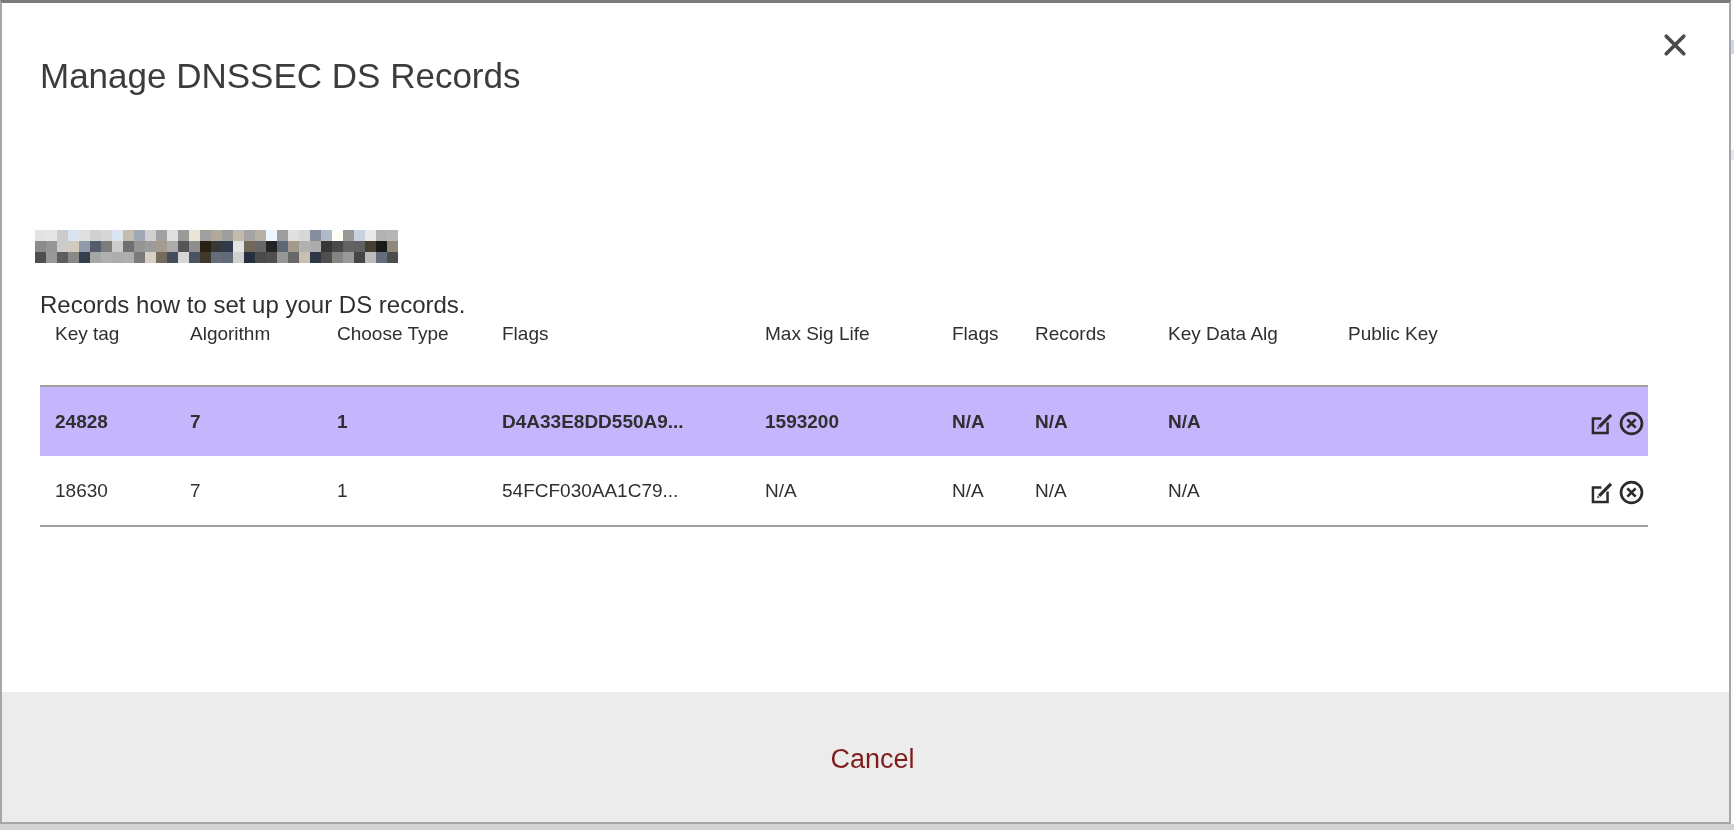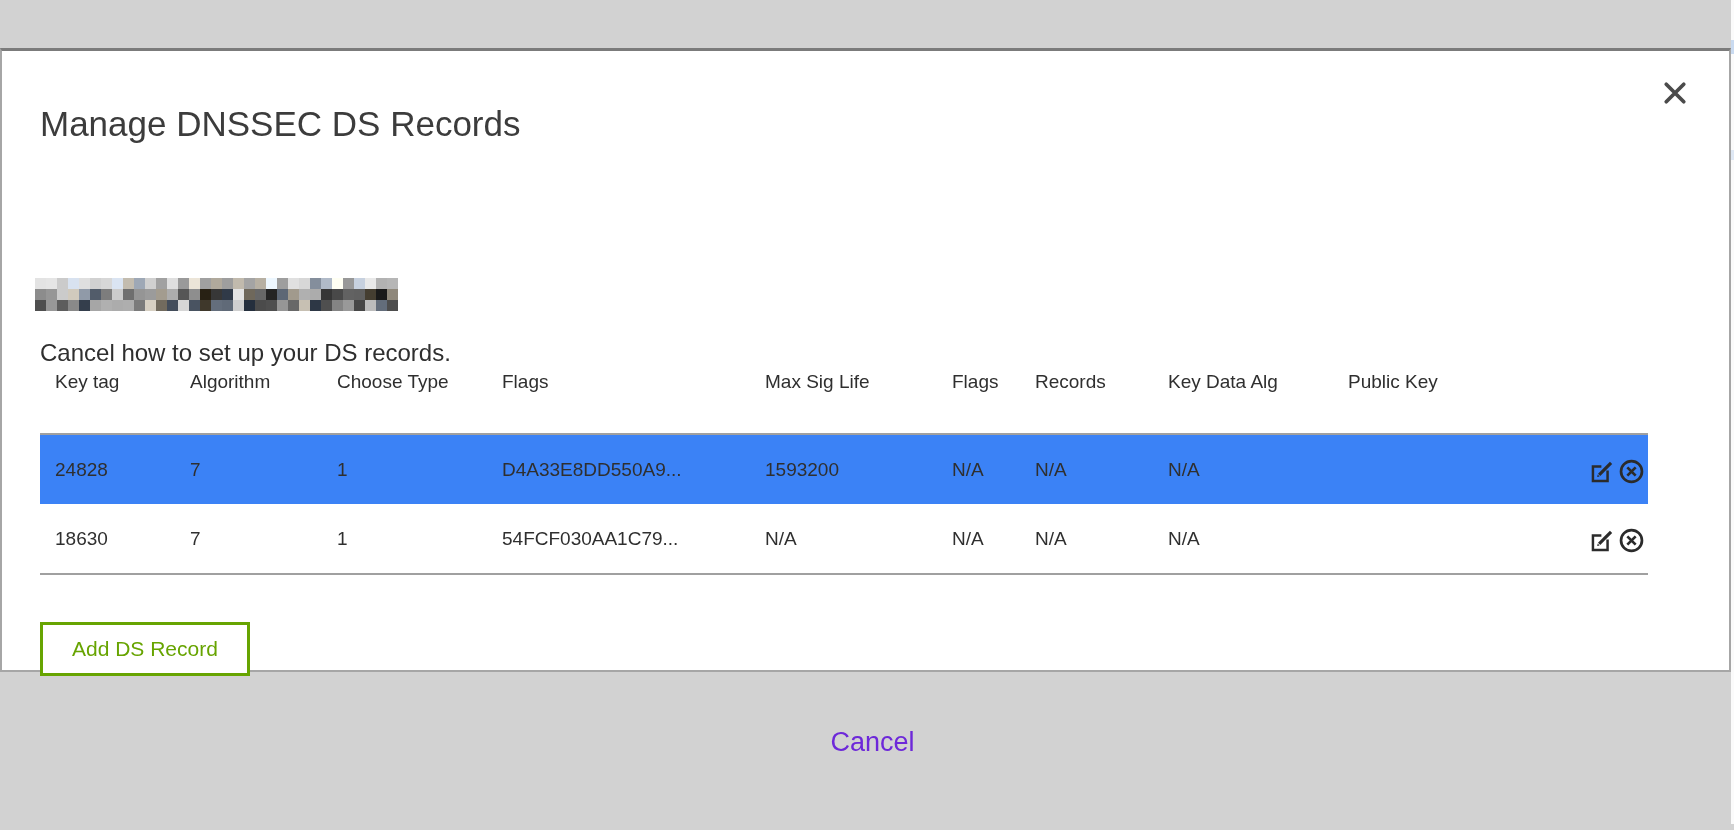--- a/index.html
+++ b/index.html
@@ -8,23 +8,23 @@
     background:#d2d2d2;
     font-family:"Liberation Sans","DejaVu Sans",sans-serif;
     overflow:hidden;
   }
   .behind-right{position:absolute;top:0;right:0;width:3px;height:824px;background:#fbfbfb;}
   .blue-fleck{position:absolute;right:0;width:3px;background:#c9daf0;}
   .fleck1{top:40px;height:14px;}
   .fleck2{top:150px;height:10px;background:#dfe8f4;}
 
   .modal{
-    position:absolute;left:0;top:0;width:1731px;height:624px;
+    position:absolute;left:0;top:0;width:1731px;height:824px;
     background:#ffffff;box-sizing:border-box;
-    border:2px solid #a6a6a6;border-top:3px solid #7b7b7b;margin-top:48px;
+    border:2px solid #a6a6a6;border-top:3px solid #7b7b7b;
   }
 
   .title{
     position:absolute;left:38px;top:30px;
     font-size:35px;font-weight:400;color:#3c3c3c;
   }
   .close-btn{
     position:absolute;right:38px;top:26px;
     background:none;border:none;padding:2px;cursor:pointer;line-height:0;
   }
@@ -44,21 +44,21 @@
     position:absolute;left:38px;top:310px;width:1608px;
     border-collapse:collapse;table-layout:fixed;
   }
   .ds-table th{
     font-size:19px;font-weight:400;color:#2f2f2f;text-align:left;
     padding:10px 15px 40px;white-space:nowrap;overflow:hidden;
   }
   .ds-table tbody{
     border-top:2px solid #a0a0a0;border-bottom:2px solid #a0a0a0;
   }
-  .ds-table tbody tr.alt{background:#3b82f6;}
+  .ds-table tbody tr.alt{background:#c4b5fd;font-weight:bold;}
   .ds-table td{
     font-size:19px;color:#2f2f2f;
     padding:24px 15px 23px;white-space:nowrap;overflow:hidden;
   }
   .ds-table td.actions{text-align:right;padding:18px 2px 14px 0;}
   .icon-btn{
     background:none;border:none;padding:0 1px;margin:0;
     cursor:pointer;vertical-align:middle;line-height:0;
   }
 
@@ -81,21 +81,21 @@
     padding:19px 15px 7px;
     background:transparent;
   }
   .save-btn{
     display:block;width:208px;height:72px;box-sizing:border-box;
     background:#579200;border:none;border-bottom:6px solid #4c7e02;
     color:#ffffff;font-size:27px;cursor:pointer;
     font-family:inherit;
   }
   .cancel-link{
-    color:#6d28d9;font-size:27px;margin-left:14px;margin-top:4px;
+    color:#7f1d1d;font-size:27px;margin-left:14px;margin-top:4px;
     text-decoration:none;cursor:pointer;
   }
 </style>
 </head>
 <body>
 
 <div class="behind-right"></div>
 <div class="blue-fleck fleck1"></div>
 <div class="blue-fleck fleck2"></div>
 
@@ -106,21 +106,21 @@
   <button class="close-btn" aria-label="Close">
     <span>
       <svg width="28" height="28" viewBox="0 0 24 24" fill="none" stroke="#4b4b4b" stroke-width="3.2" stroke-linecap="round">
         <path d="M4.5 4.5 L19.5 19.5 M19.5 4.5 L4.5 19.5"></path>
       </svg>
     </span>
   </button>
 
   <div class="redacted-domain"><i style="background:rgb(227,227,227)"></i><i style="background:rgb(229,229,229)"></i><i style="background:rgb(203,203,203)"></i><i style="background:rgb(216,226,240)"></i><i style="background:rgb(223,223,223)"></i><i style="background:rgb(209,209,209)"></i><i style="background:rgb(215,215,215)"></i><i style="background:rgb(218,228,242)"></i><i style="background:rgb(195,188,175)"></i><i style="background:rgb(158,168,182)"></i><i style="background:rgb(208,208,208)"></i><i style="background:rgb(161,161,161)"></i><i style="background:rgb(223,223,223)"></i><i style="background:rgb(154,154,154)"></i><i style="background:rgb(236,229,216)"></i><i style="background:rgb(160,160,160)"></i><i style="background:rgb(176,169,156)"></i><i style="background:rgb(158,158,158)"></i><i style="background:rgb(193,186,173)"></i><i style="background:rgb(164,164,164)"></i><i style="background:rgb(183,176,163)"></i><i style="background:rgb(237,247,255)"></i><i style="background:rgb(158,158,158)"></i><i style="background:rgb(224,224,224)"></i><i style="background:rgb(215,215,215)"></i><i style="background:rgb(132,142,156)"></i><i style="background:rgb(176,186,200)"></i><i style="background:rgb(255,255,243)"></i><i style="background:rgb(152,152,152)"></i><i style="background:rgb(199,209,223)"></i><i style="background:rgb(233,233,233)"></i><i style="background:rgb(178,178,178)"></i><i style="background:rgb(182,182,182)"></i><i style="background:rgb(140,140,140)"></i><i style="background:rgb(150,150,150)"></i><i style="background:rgb(203,203,203)"></i><i style="background:rgb(209,202,189)"></i><i style="background:rgb(144,154,168)"></i><i style="background:rgb(82,92,106)"></i><i style="background:rgb(125,125,125)"></i><i style="background:rgb(203,203,203)"></i><i style="background:rgb(111,111,111)"></i><i style="background:rgb(149,149,149)"></i><i style="background:rgb(155,155,155)"></i><i style="background:rgb(163,156,143)"></i><i style="background:rgb(172,172,172)"></i><i style="background:rgb(86,86,86)"></i><i style="background:rgb(142,142,142)"></i><i style="background:rgb(40,33,20)"></i><i style="background:rgb(55,55,55)"></i><i style="background:rgb(48,58,72)"></i><i style="background:rgb(228,228,228)"></i><i style="background:rgb(111,104,91)"></i><i style="background:rgb(103,103,103)"></i><i style="background:rgb(36,36,36)"></i><i style="background:rgb(93,103,117)"></i><i style="background:rgb(161,154,141)"></i><i style="background:rgb(176,176,176)"></i><i style="background:rgb(172,172,172)"></i><i style="background:rgb(54,54,54)"></i><i style="background:rgb(73,73,73)"></i><i style="background:rgb(98,98,98)"></i><i style="background:rgb(96,96,96)"></i><i style="background:rgb(69,62,49)"></i><i style="background:rgb(26,26,26)"></i><i style="background:rgb(143,136,123)"></i><i style="background:rgb(79,79,79)"></i><i style="background:rgb(152,152,152)"></i><i style="background:rgb(93,93,93)"></i><i style="background:rgb(137,137,137)"></i><i style="background:rgb(52,62,76)"></i><i style="background:rgb(166,166,166)"></i><i style="background:rgb(176,176,176)"></i><i style="background:rgb(172,172,172)"></i><i style="background:rgb(174,174,174)"></i><i style="background:rgb(123,123,123)"></i><i style="background:rgb(215,208,195)"></i><i style="background:rgb(114,107,94)"></i><i style="background:rgb(67,77,91)"></i><i style="background:rgb(214,214,214)"></i><i style="background:rgb(73,83,97)"></i><i style="background:rgb(63,56,43)"></i><i style="background:rgb(100,110,124)"></i><i style="background:rgb(96,106,120)"></i><i style="background:rgb(208,208,208)"></i><i style="background:rgb(37,47,61)"></i><i style="background:rgb(75,75,75)"></i><i style="background:rgb(79,79,79)"></i><i style="background:rgb(150,150,150)"></i><i style="background:rgb(104,104,104)"></i><i style="background:rgb(199,192,179)"></i><i style="background:rgb(45,55,69)"></i><i style="background:rgb(79,79,79)"></i><i style="background:rgb(132,132,132)"></i><i style="background:rgb(153,153,153)"></i><i style="background:rgb(70,70,70)"></i><i style="background:rgb(188,188,188)"></i><i style="background:rgb(99,109,123)"></i><i style="background:rgb(77,77,77)"></i></div>
 
-  <div class="subtitle">Cancel how to set up your DS records.</div>
+  <div class="subtitle">Records how to set up your DS records.</div>
 
   <table class="ds-table">
     <colgroup>
         <col style="width: 135px;">
         <col style="width: 147px;">
         <col style="width: 165px;">
         <col style="width: 263px;">
         <col style="width: 187px;">
         <col style="width: 83px;">
         <col style="width: 133px;">
@@ -177,21 +177,20 @@
                   <path d="M9 15 L19.6 4.4" stroke-width="2.8"></path>
                   <path d="M7.2 16.9 l2.2 -0.55 -1.65 -1.65 z" fill="#2b2b2b" stroke="none"></path>
                 </svg></span></button><button class="icon-btn"><span><svg width="27" height="27" viewBox="0 0 24 24" fill="none" stroke="#2b2b2b" stroke-width="2.4">
                   <circle cx="12" cy="12" r="9.3"></circle>
                   <path d="M8.3 8.3 L15.7 15.7 M15.7 8.3 L8.3 15.7"></path>
                 </svg></span></button></td>
         </tr>
       </tbody>
   </table>
 
-  <button class="add-btn">Add DS Record</button>
 
   <div class="footer">
     <div class="footer-inner">
       <a class="cancel-link">Cancel</a>
     </div>
   </div>
 
 </div>
 
 </body></html>

